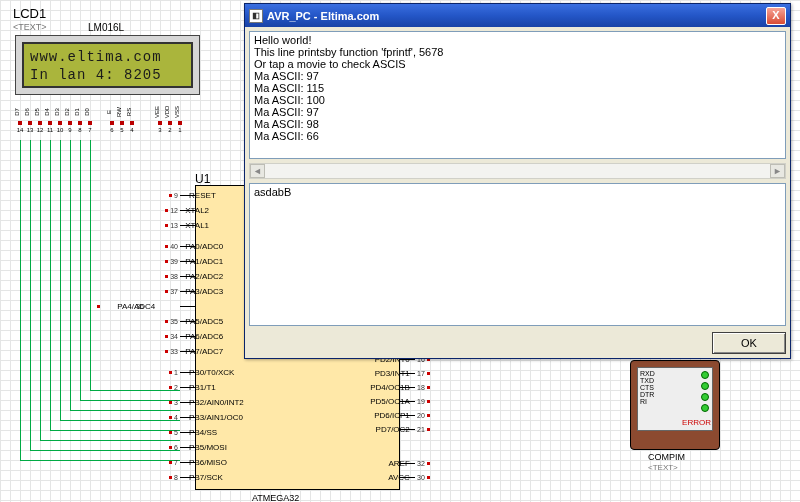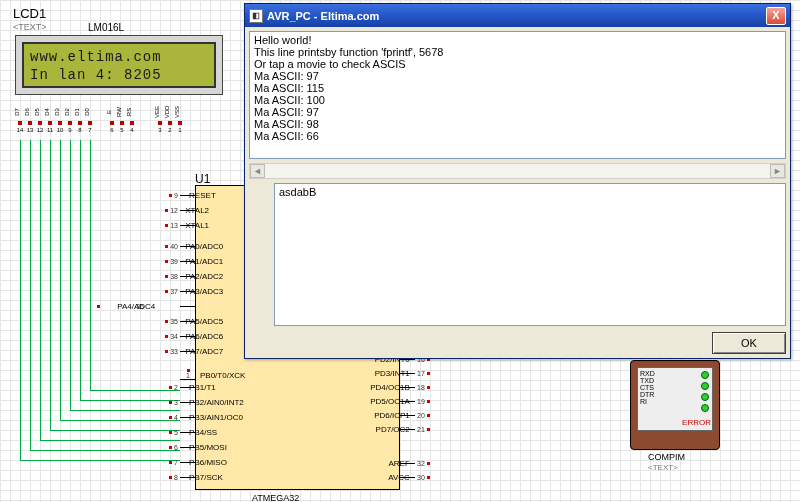--- a/index.html
+++ b/index.html
@@ -21,21 +21,21 @@
       linear-gradient(to bottom, #cfd0d0 1px, transparent 1px);
     background-size: 10px 10px;
     opacity: 0.55;
   }
   
   .schem { position: absolute; }
   .label { position: absolute; font-size: 10px; color: #000; font-family: Arial, sans-serif; }
 
   
   .lcd-outer {
-    left: 15px; top: 35px; width: 208px; height: 60px;
+    left: 15px; top: 35px; width: 185px; height: 60px;
     background: #d6d6d6;
     border: 1px solid #444;
   }
   .lcd-screen {
     position: absolute;
     left: 6px; top: 6px; right: 6px; bottom: 6px;
     background: #aab53c;
     border: 2px solid #333;
     padding: 4px 6px;
     font-family: "Courier New", monospace;
@@ -148,21 +148,21 @@
     white-space: pre-wrap;
     color:#000;
   }
   .output-area { height: 128px; }
   .scroll-row { height: 16px; background:#f3f3f0; border:1px solid #d0d0c8; position:relative; }
   .scroll-row .l-ar, .scroll-row .r-ar {
     position:absolute; top:0; width:15px; height:14px; background:#e8e8e2; border:1px solid #bdbdb5;
     font-size:9px; text-align:center; line-height:12px; color:#888;
   }
   .scroll-row .l-ar{ left:0;} .scroll-row .r-ar{right:0;}
-  .input-area { flex:1;margin-left:25px; }
+  .input-area { flex:1; }
   .btn-row { display:flex; justify-content:flex-end; padding: 2px 4px 4px; }
   .ok-btn {
     width: 74px; height: 22px;
     background:#ece9d8;
     border: 1px solid #404040;
     box-shadow: inset 1px 1px 0 #fff, inset -1px -1px 0 #888;
     font-size: 11px;
     cursor:pointer;
   }
 
@@ -340,21 +340,21 @@
       <span class="pin-num">34</span>
       <span class="pin-wire"></span>
       <span class="pin-name">PA6/ADC6</span>
     </div>
     <div class="chip-pin left" style="top: 162px;">
       <span class="pin-sq"></span>
       <span class="pin-num">33</span>
       <span class="pin-wire"></span>
       <span class="pin-name">PA7/ADC7</span>
     </div>
-    <div class="chip-pin left" style="top: 183px; flex-direction: column;">
+    <div class="chip-pin left" style="top: 183px;">
       <span class="pin-sq"></span>
       <span class="pin-num">1</span>
       <span class="pin-wire"></span>
       <span class="pin-name">PB0/T0/XCK</span>
     </div>
     <div class="chip-pin left" style="top: 198px;">
       <span class="pin-sq"></span>
       <span class="pin-num">2</span>
       <span class="pin-wire"></span>
       <span class="pin-name">PB1/T1</span>

